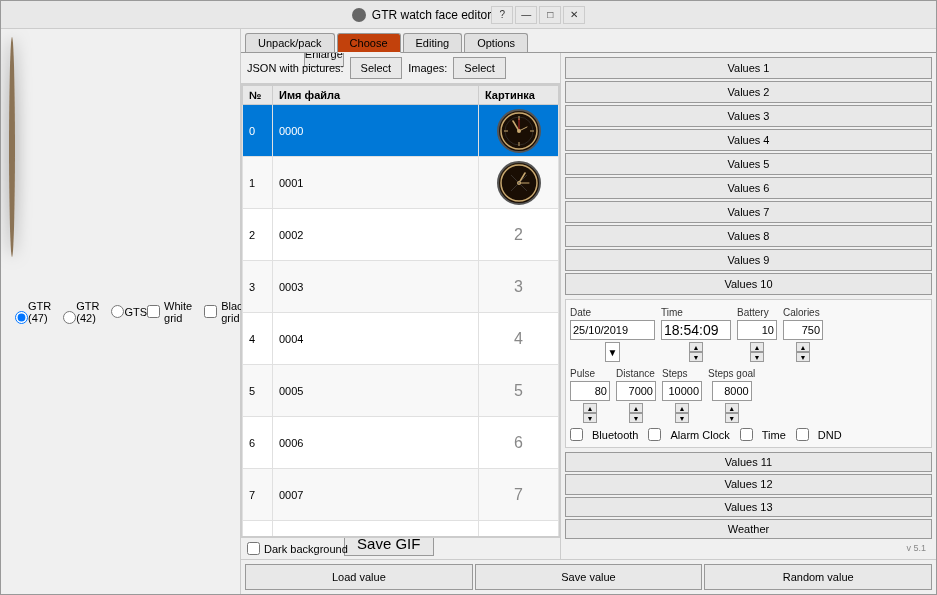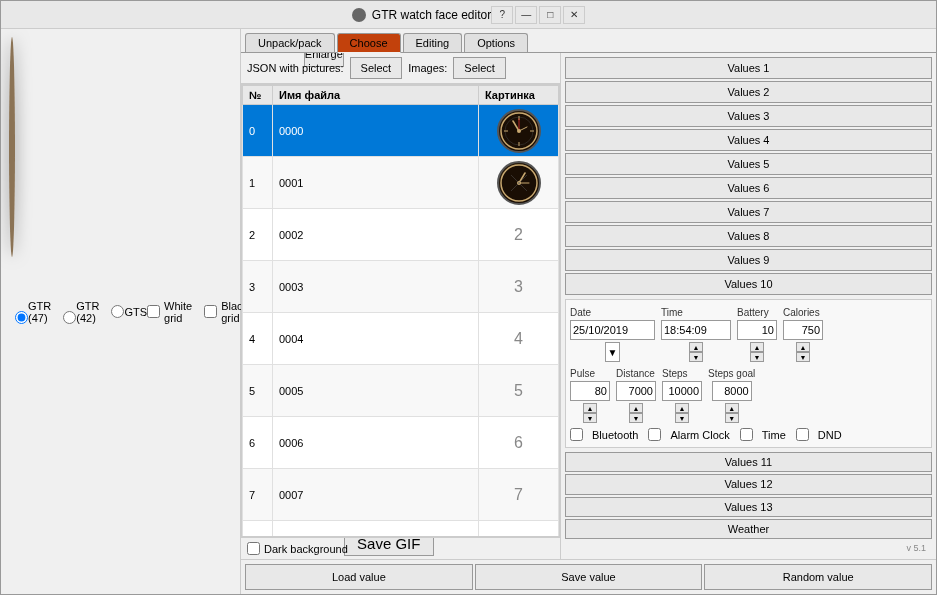--- a/index.html
+++ b/index.html
@@ -334,21 +334,21 @@
       width: 85px;
       height: 20px;
       border: 1px solid #999;
       font-size: 11px;
       padding: 0 2px;
     }
     .time-input {
       width: 70px;
       height: 20px;
       border: 1px solid #999;
-      font-size: 11px;
+      font-size: 14px;
       padding: 0 2px;
     }
     .num-input {
       width: 40px;
       height: 20px;
       border: 1px solid #999;
       font-size: 11px;
       padding: 0 2px;
       text-align: right;
     }

